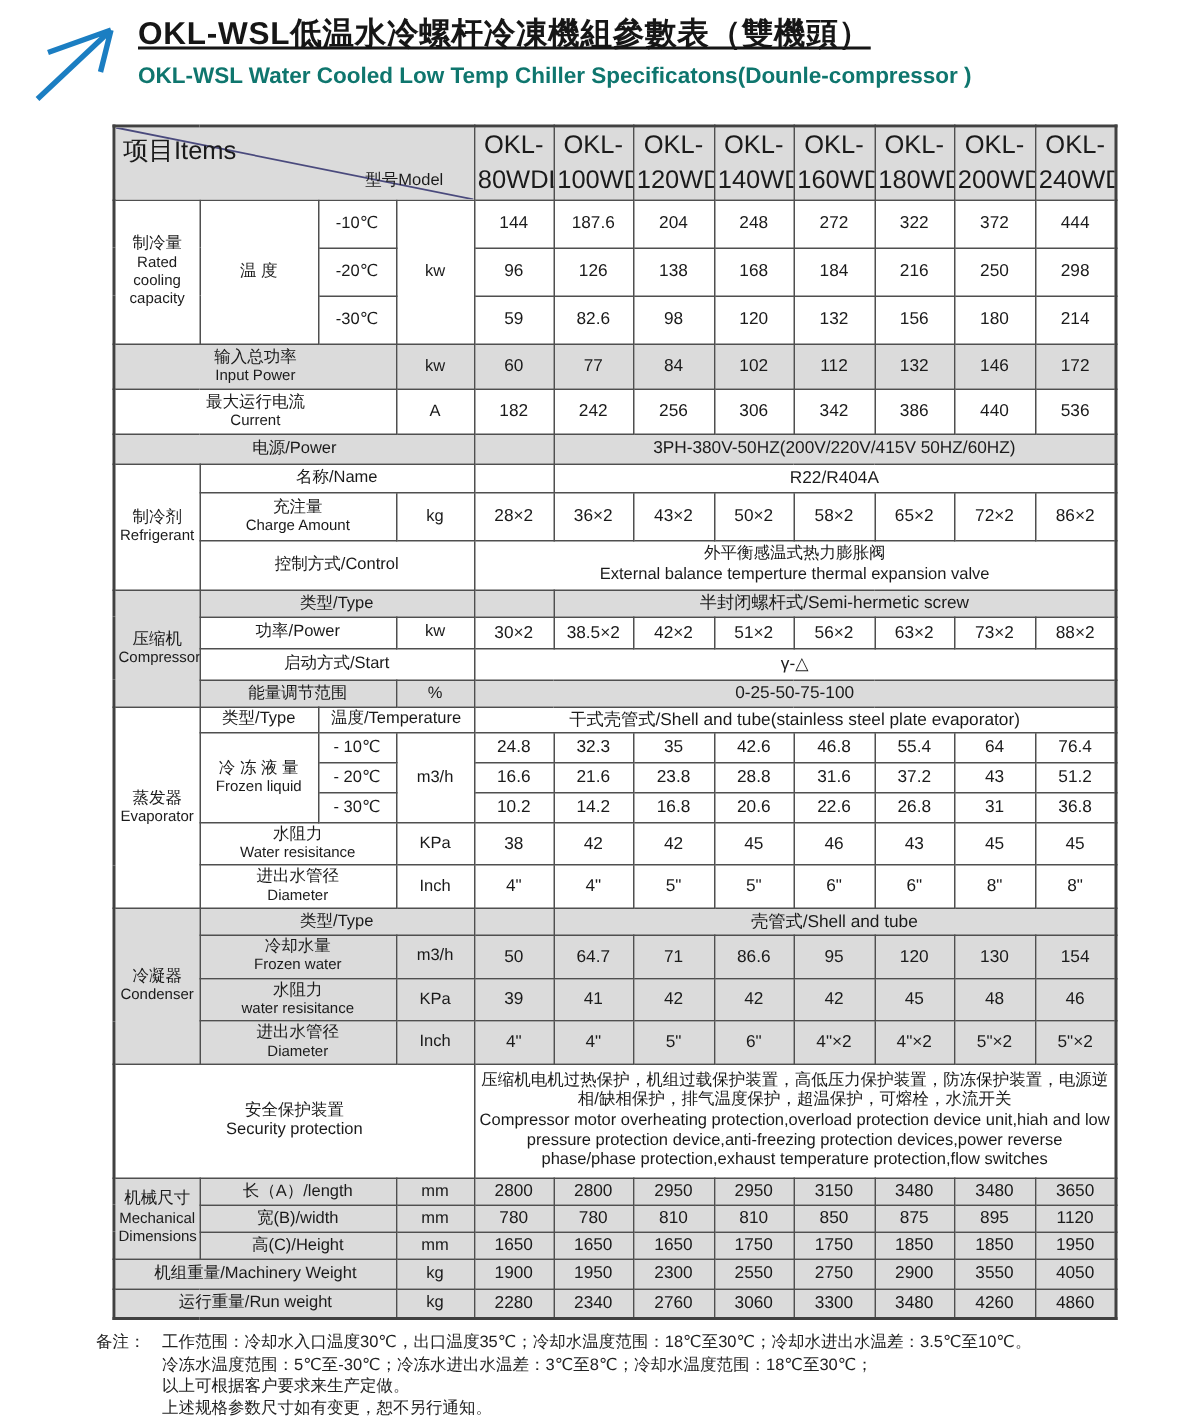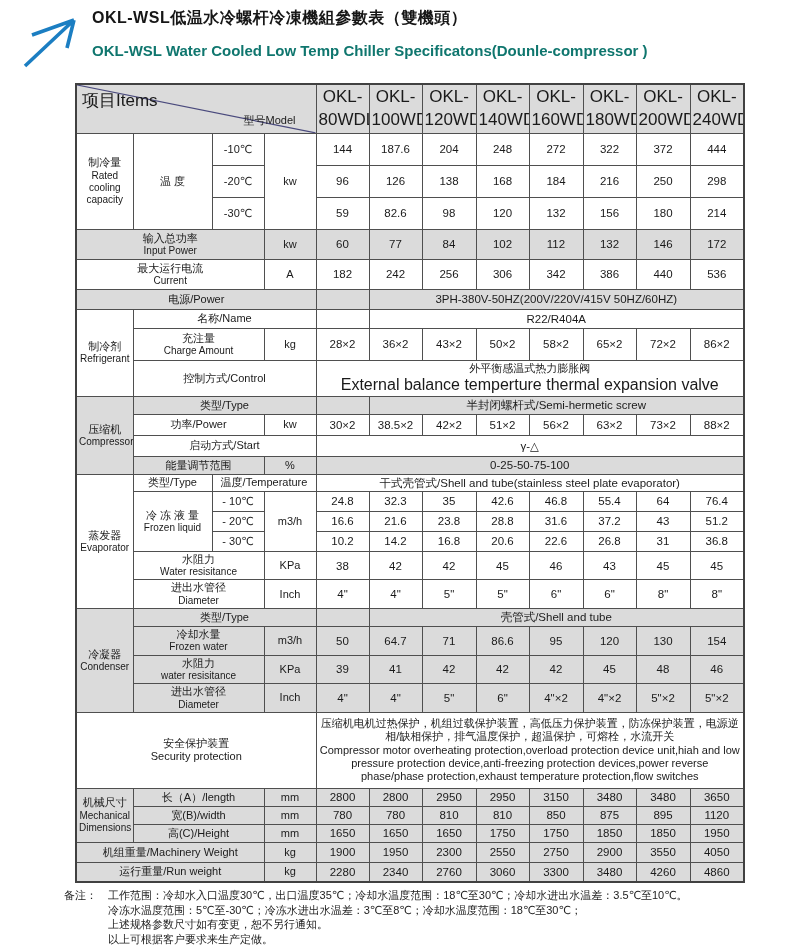--- a/index.html
+++ b/index.html
@@ -2,22 +2,22 @@
 <html><head>
 <meta charset="utf-8">
 <style>
   * { box-sizing: border-box; margin: 0; padding: 0; }
   html,body { background:#ffffff; }
   body { font-family:"Liberation Sans","DejaVu Sans",sans-serif; color:#1a1a1a; }
   .page { position:relative; width:790px; height:947px; background:#fff; overflow:hidden; }
 
   .brand-arrow { position:absolute; left:22px; top:12px; }
 
-  .title-zh { position:absolute; left:92px; top:8px; font-size:16px; font-weight:bold;
-              color:#161616; letter-spacing:0.5px; white-space:nowrap; }
+  .title-zh { position:absolute; left:92px; top:8px; font-size:21px; font-weight:bold;
+              color:#161616; letter-spacing:0.5px; white-space:nowrap;text-decoration:underline; }
   .title-en { position:absolute; left:92px; top:42px; font-size:15px; font-weight:bold;
               color:#0f766e; white-space:nowrap; }
 
   .twrap { position:absolute; left:75px; top:83px; width:670px; }
   .tbar  { height:26px; background:#21A7E0; color:#fff; font-size:15px; font-weight:bold;
            text-align:center; line-height:26px; letter-spacing:1.5px;
            border:1px solid #4F4F4F; border-bottom:none; }
 
   table.spec { border-collapse:collapse; table-layout:fixed; width:670px; border:2px solid #414141; }
   .spec td { border:1px solid #4F4F4F; text-align:center; vertical-align:middle;
@@ -217,21 +217,21 @@
             <td class="v">58×2</td>
             <td class="v">65×2</td>
             <td class="v">72×2</td>
             <td class="v">86×2</td>
           </tr>
 
       <tr class="h33">
         <td colspan="3">控制方式/Control</td>
         <td colspan="8">
           <span class="zh">外平衡感温式热力膨胀阀</span>
-          <span class="en" style="font-size:16px">External balance temperture thermal expansion valve</span>
+          <span class="en" style="font-size:11px">External balance temperture thermal expansion valve</span>
         </td>
       </tr>
 
       <tr class="gray h18">
         <td rowspan="4">
           <span class="zh">压缩机</span>
           <span class="en">Compressor</span>
         </td>
         <td colspan="3">类型/Type</td>
         <td class="v"></td>
@@ -470,18 +470,18 @@
           </tr>
     </tbody>
       </table>
   </div>
 
   <div class="notes">
     <div class="notes-prefix">备注：</div>
     <div class="notes-lines">
       <div>工作范围：冷却水入口温度30℃，出口温度35℃；冷却水温度范围：18℃至30℃；冷却水进出水温差：3.5℃至10℃。</div>
       <div>冷冻水温度范围：5℃至-30℃；冷冻水进出水温差：3℃至8℃；冷却水温度范围：18℃至30℃；</div>
+      <div>以上可根据客户要求来生产定做。</div>
       <div>上述规格参数尺寸如有变更，恕不另行通知。</div>
-      <div>以上可根据客户要求来生产定做。</div>
     </div>
   </div>
 
 </div>
 
 </body></html>

